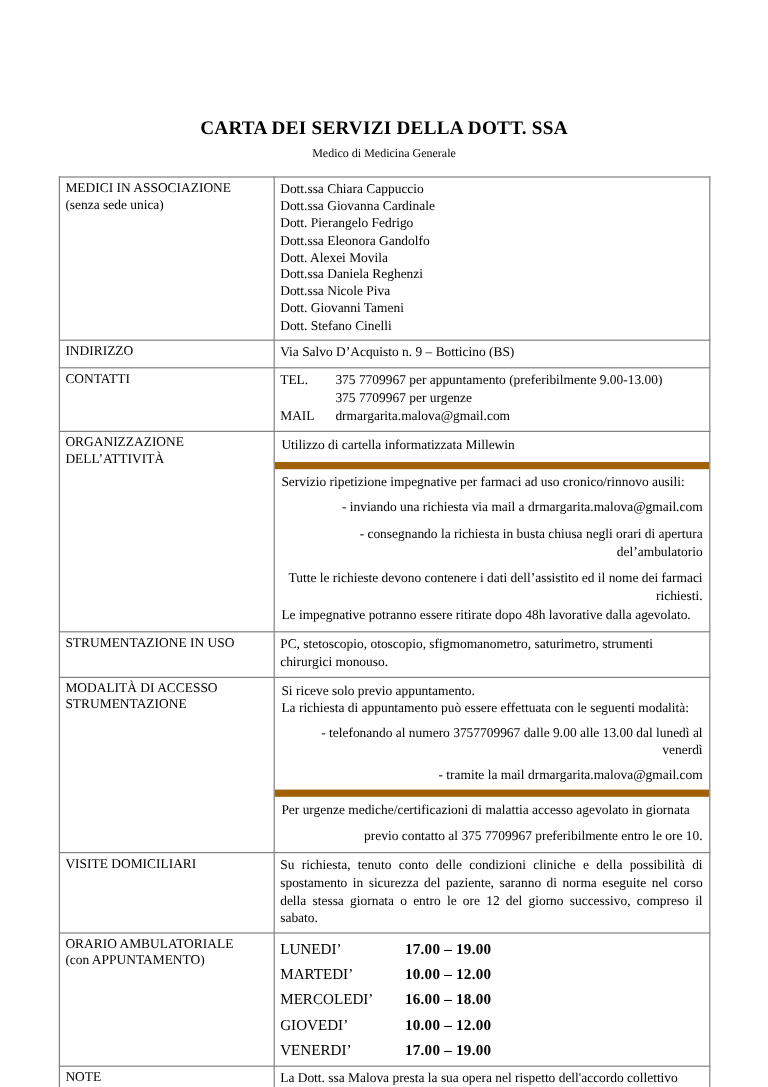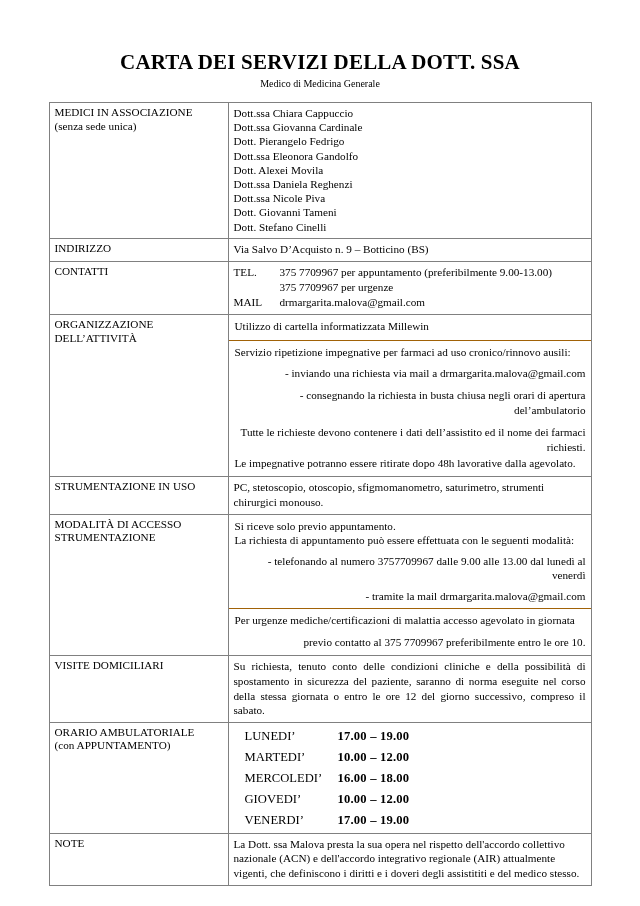--- a/index.html
+++ b/index.html
@@ -19,24 +19,25 @@
     width: 640px;
     height: 906px;
     background: #ffffff;
     box-sizing: border-box;
   }
   .titleblock {
     padding-top: 52px;
     text-align: center;
   }
   .title-line {
-    font-size: 21px;
+    font-size: 16px;
     font-weight: bold;
     line-height: 21px;
     letter-spacing: 0.2px;
+    margin-top: 45px;
   }
   .subtitle-line {
     font-size: 10px;
     font-weight: normal;
     line-height: 20px;
     margin-top: 1px;
   }
   table.doc {
     width: 526px;
     margin: 8px auto 0 auto;
@@ -58,21 +59,21 @@
   }
   td.value {
     width: 352px;
   }
   
   td.value.split {
     padding: 0;
   }
   .sub {
     padding: 4px 5px 5px 6px;
-    border-bottom: 1px solid #a16207;
+    border-bottom: 6px solid #a16207;
   }
   .sub:last-child {
     border-bottom: none;
   }
   .b { font-weight: normal; }
   .j { text-align: justify; }
   .p { margin: 0; }
   .sp-s { margin-top: 6px; text-align: right; }
   .namelist p { margin: 0; line-height: 14.2px; }
   
@@ -84,21 +85,21 @@
   .contact-grid .ck { line-height: 15px; }
   .contact-grid .cv { line-height: 15px; }
   
   .hours {
     display: grid;
     grid-template-columns: 104px 1fr;
     row-gap: 4px;
     font-size: 12.6px;
     padding-top: 2px;
   }
-  .hours .day { line-height: 17px; margin-left: 11px; }
+  .hours .day { line-height: 17px; }
   .hours .time { font-weight: bold; line-height: 17px; letter-spacing: 0.2px; }
   .line { line-height: 15.5px; }
   .lead { line-height: 14.6px; }
 </style>
 </head>
 <body>
 
 <div class="page">
 
   <div class="titleblock">

